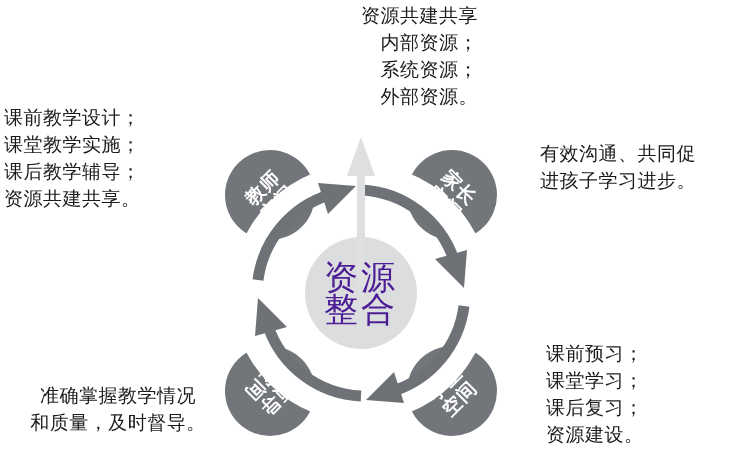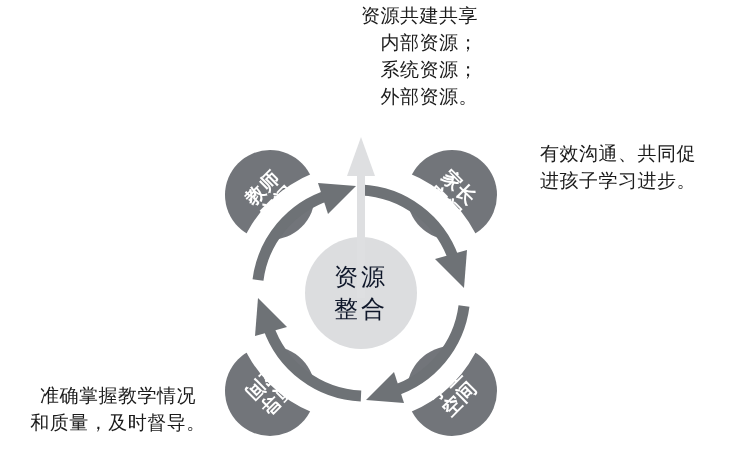--- a/index.html
+++ b/index.html
@@ -52,48 +52,56 @@
     line-height: 21px;
     font-weight: 700;
     text-align: center;
     white-space: pre-line;
     letter-spacing: 1px;
     pointer-events: none;
     width: 70px;
   }
   .center-label {
     position: absolute;
-    color: #0f172a;
+    color: #4c1d95;
     font-family: "DejaVu Serif", "Liberation Serif", serif;
-    font-size: 24px;
+    font-size: 34px;
     line-height: 32px;
     text-align: center;
     white-space: pre-line;
     letter-spacing: 3px;
     width: 110px;
     pointer-events: none;
   }
 </style>
 </head>
 <body>
 
 <div id="canvas">
 
   <div class="caption cap-top">资源共建共享
 内部资源；
     系统资源；
 外部资源。</div>
 
+  <div class="caption cap-lefttop">课前教学设计；
+  课堂教学实施；
+课后教学辅导；
+  资源共建共享。</div>
 
   <div class="caption cap-righttop">有效沟通、共同促
 进孩子学习进步。</div>
 
   <div class="caption cap-leftbot">准确掌握教学情况
 和质量，及时督导。</div>
 
+  <div class="caption cap-rightbot">课前预习；
+  课堂学习；
+课后复习；
+  资源建设。</div>
 
   <div id="diagram">
     <svg width="330" height="330" viewBox="0 0 330 330">
 
       <g>
         <circle cx="74" cy="67" r="45" fill="#72757a"></circle>
         <circle cx="256" cy="67" r="45" fill="#72757a"></circle>
         <circle cx="256" cy="263" r="45" fill="#72757a"></circle>
         <circle cx="74" cy="263" r="45" fill="#72757a"></circle>
       </g>

